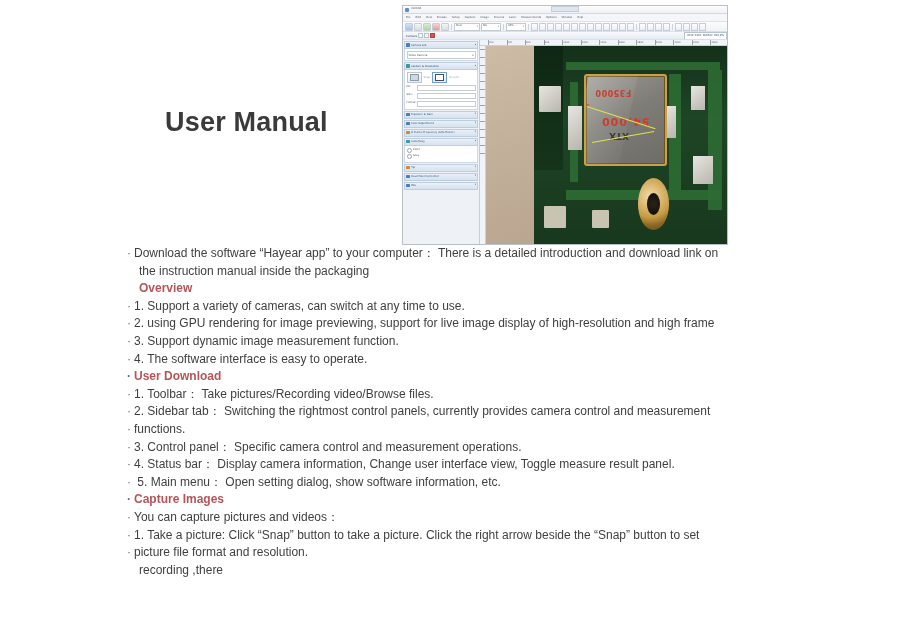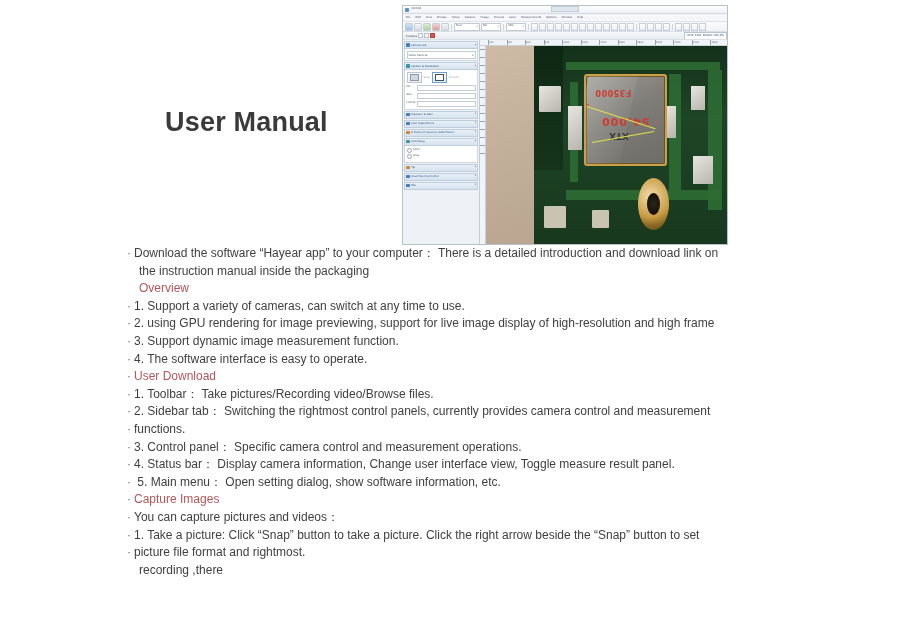--- a/index.html
+++ b/index.html
@@ -230,21 +230,21 @@
     width:614px;
   }
   .line{
     font-size:12px;
     line-height:17.6px;
     color:#3f3f3f;
     white-space:nowrap;
   }
   .line .bullet{color:#6b6b6b;margin-right:3px;}
   .line.indent{padding-left:12px;}
-  .line.heading{color:#b4555a;}
+  .line.heading{color:#b4555a;font-weight:bold;}
 </style>
 </head>
 <body>
 
 <div id="page-title">User Manual</div>
 
 <div id="app-figure">
 
   <div class="app-titlebar">
     <span class="tb-icon"></span>
@@ -564,15 +564,15 @@
     <div class="line heading"><span class="bullet">·</span><span>User Download</span></div>
     <div class="line normal"><span class="bullet">·</span><span>1. Toolbar： Take pictures/Recording video/Browse files.</span></div>
     <div class="line normal"><span class="bullet">·</span><span>2. Sidebar tab： Switching the rightmost control panels, currently provides camera control and measurement</span></div>
     <div class="line normal"><span class="bullet">·</span><span>functions.</span></div>
     <div class="line normal"><span class="bullet">·</span><span>3. Control panel： Specific camera control and measurement operations.</span></div>
     <div class="line normal"><span class="bullet">·</span><span>4. Status bar： Display camera information, Change user interface view, Toggle measure result panel.</span></div>
     <div class="line normal"><span class="bullet">·</span><span> 5. Main menu： Open setting dialog, show software information, etc.</span></div>
     <div class="line heading"><span class="bullet">·</span><span>Capture Images</span></div>
     <div class="line normal"><span class="bullet">·</span><span>You can capture pictures and videos：</span></div>
     <div class="line normal"><span class="bullet">·</span><span>1. Take a picture: Click “Snap” button to take a picture. Click the right arrow beside the “Snap” button to set</span></div>
-    <div class="line normal"><span class="bullet">·</span><span>picture file format and rightmost.</span></div>
+    <div class="line normal"><span class="bullet">·</span><span>picture file format and resolution.</span></div>
     <div class="line indent"><span>recording ,there</span></div>
   </div>
 
 </body></html>

